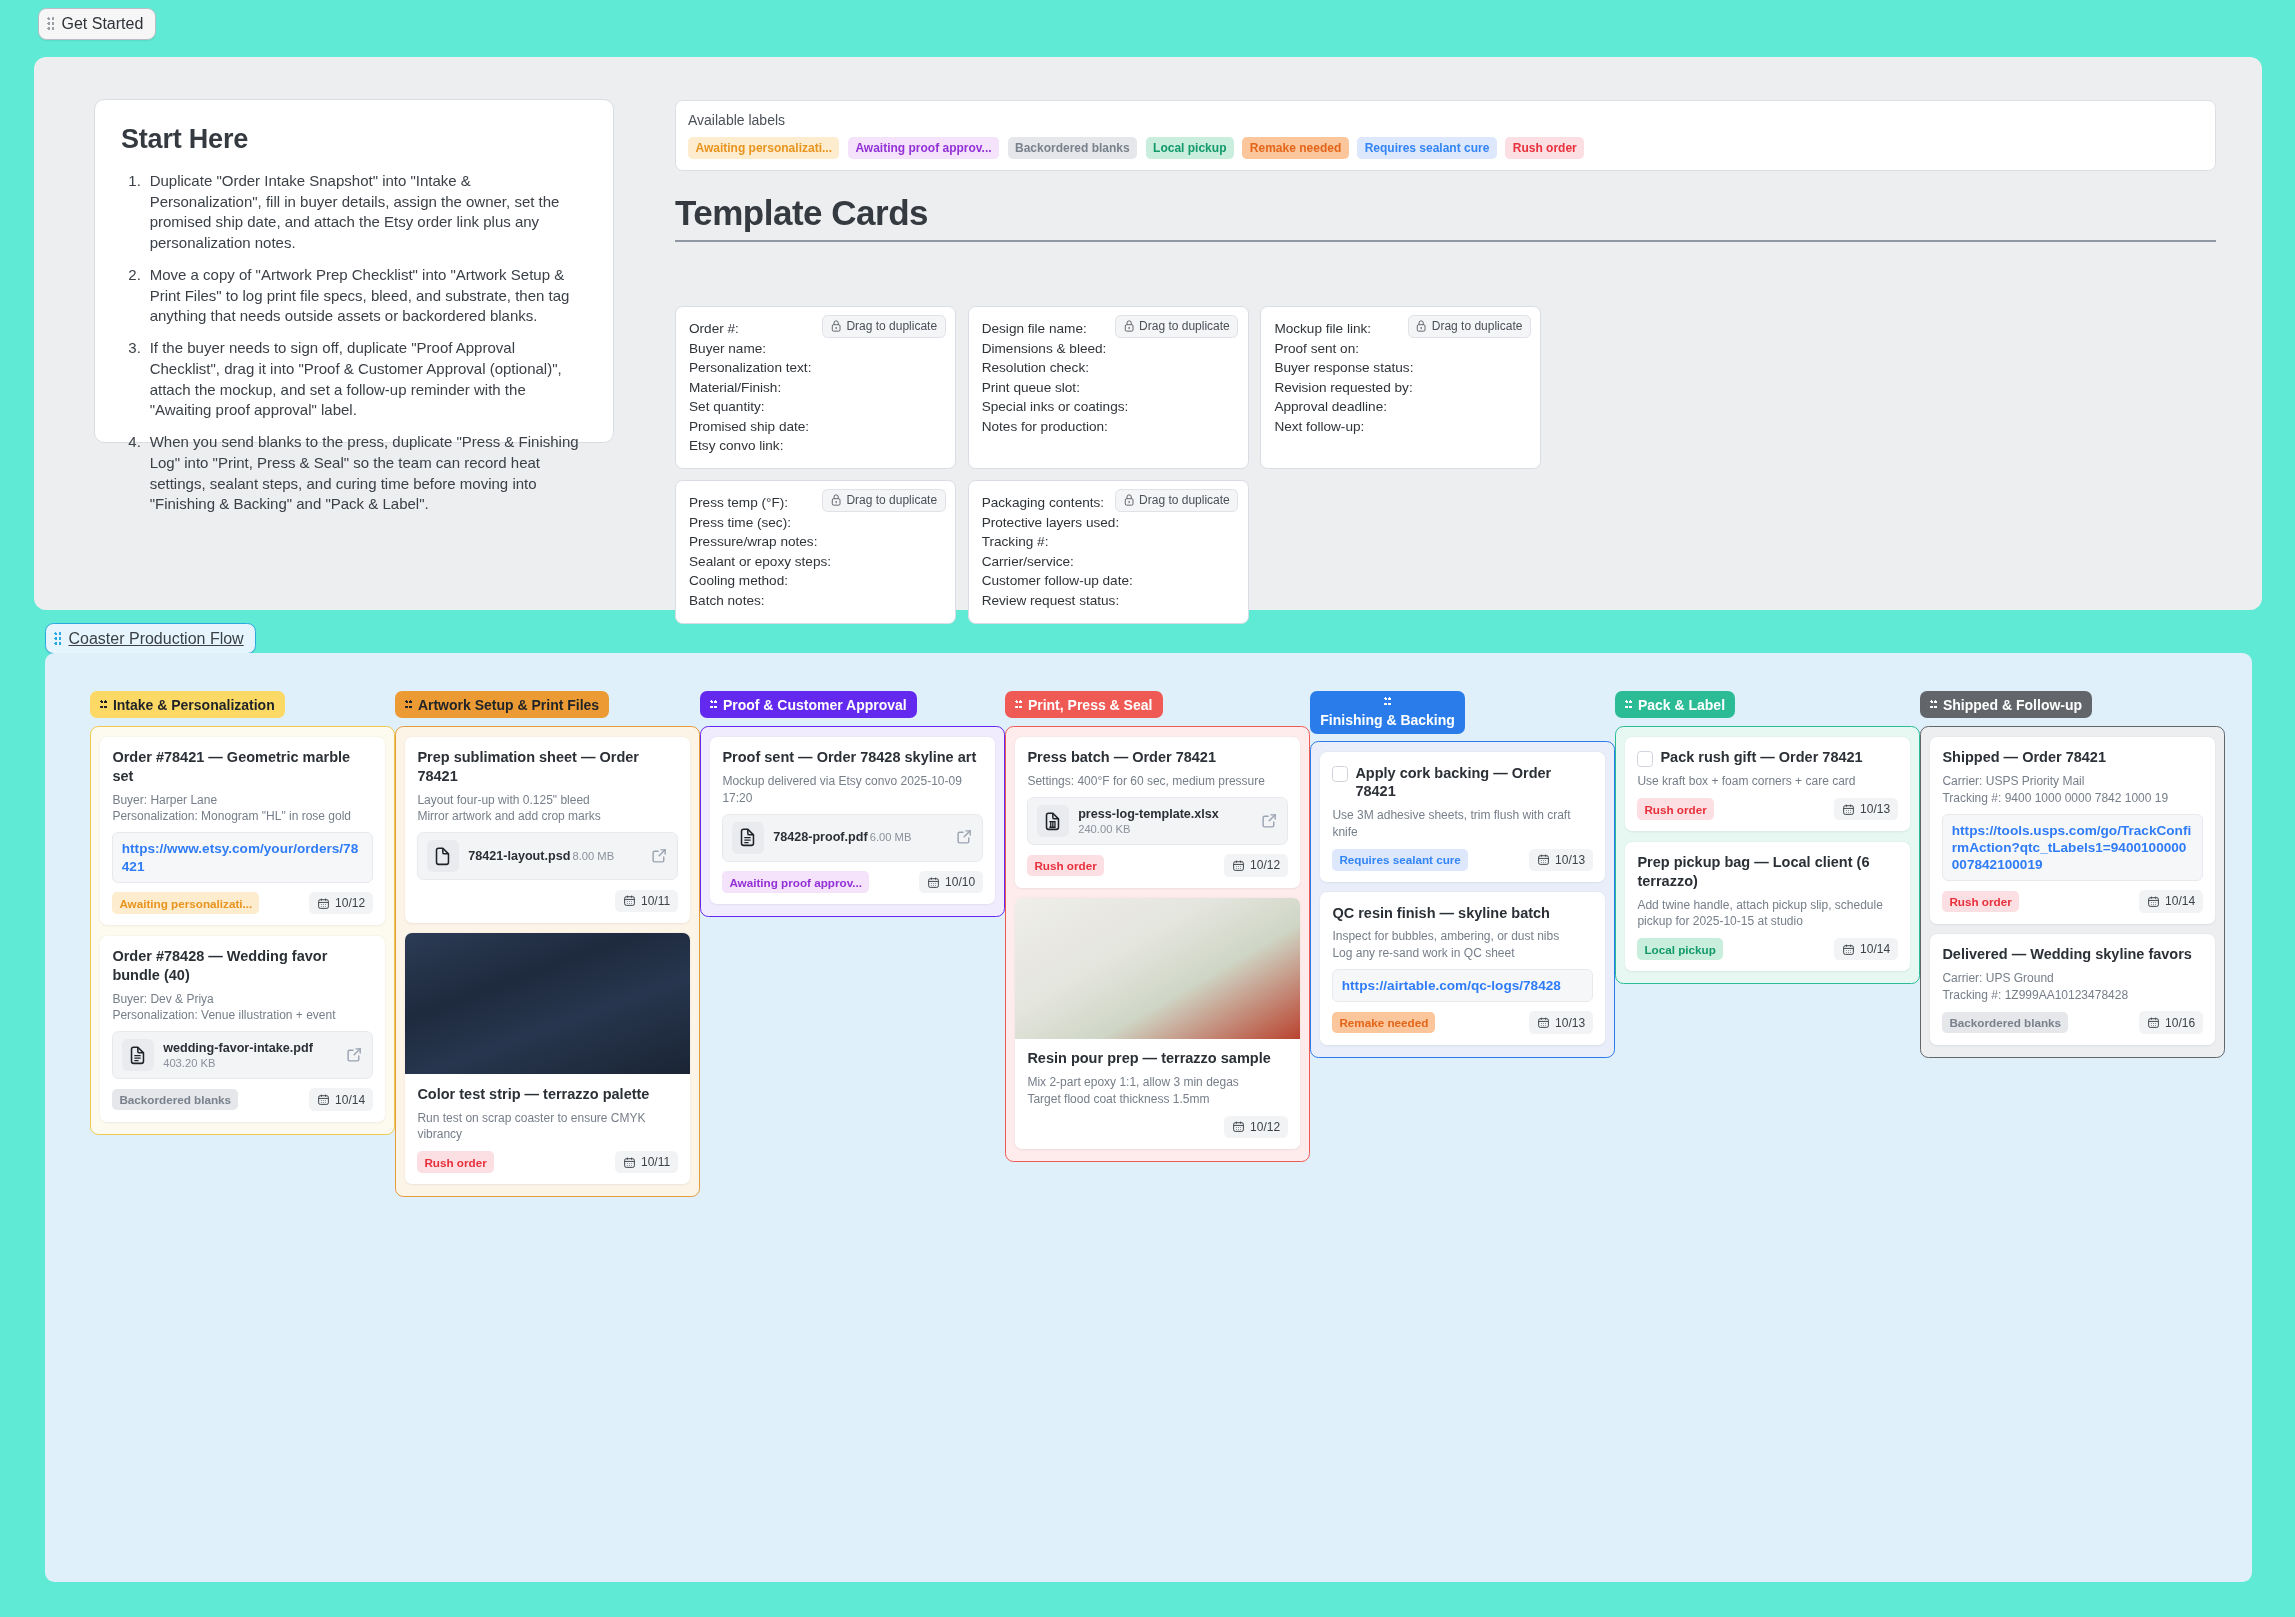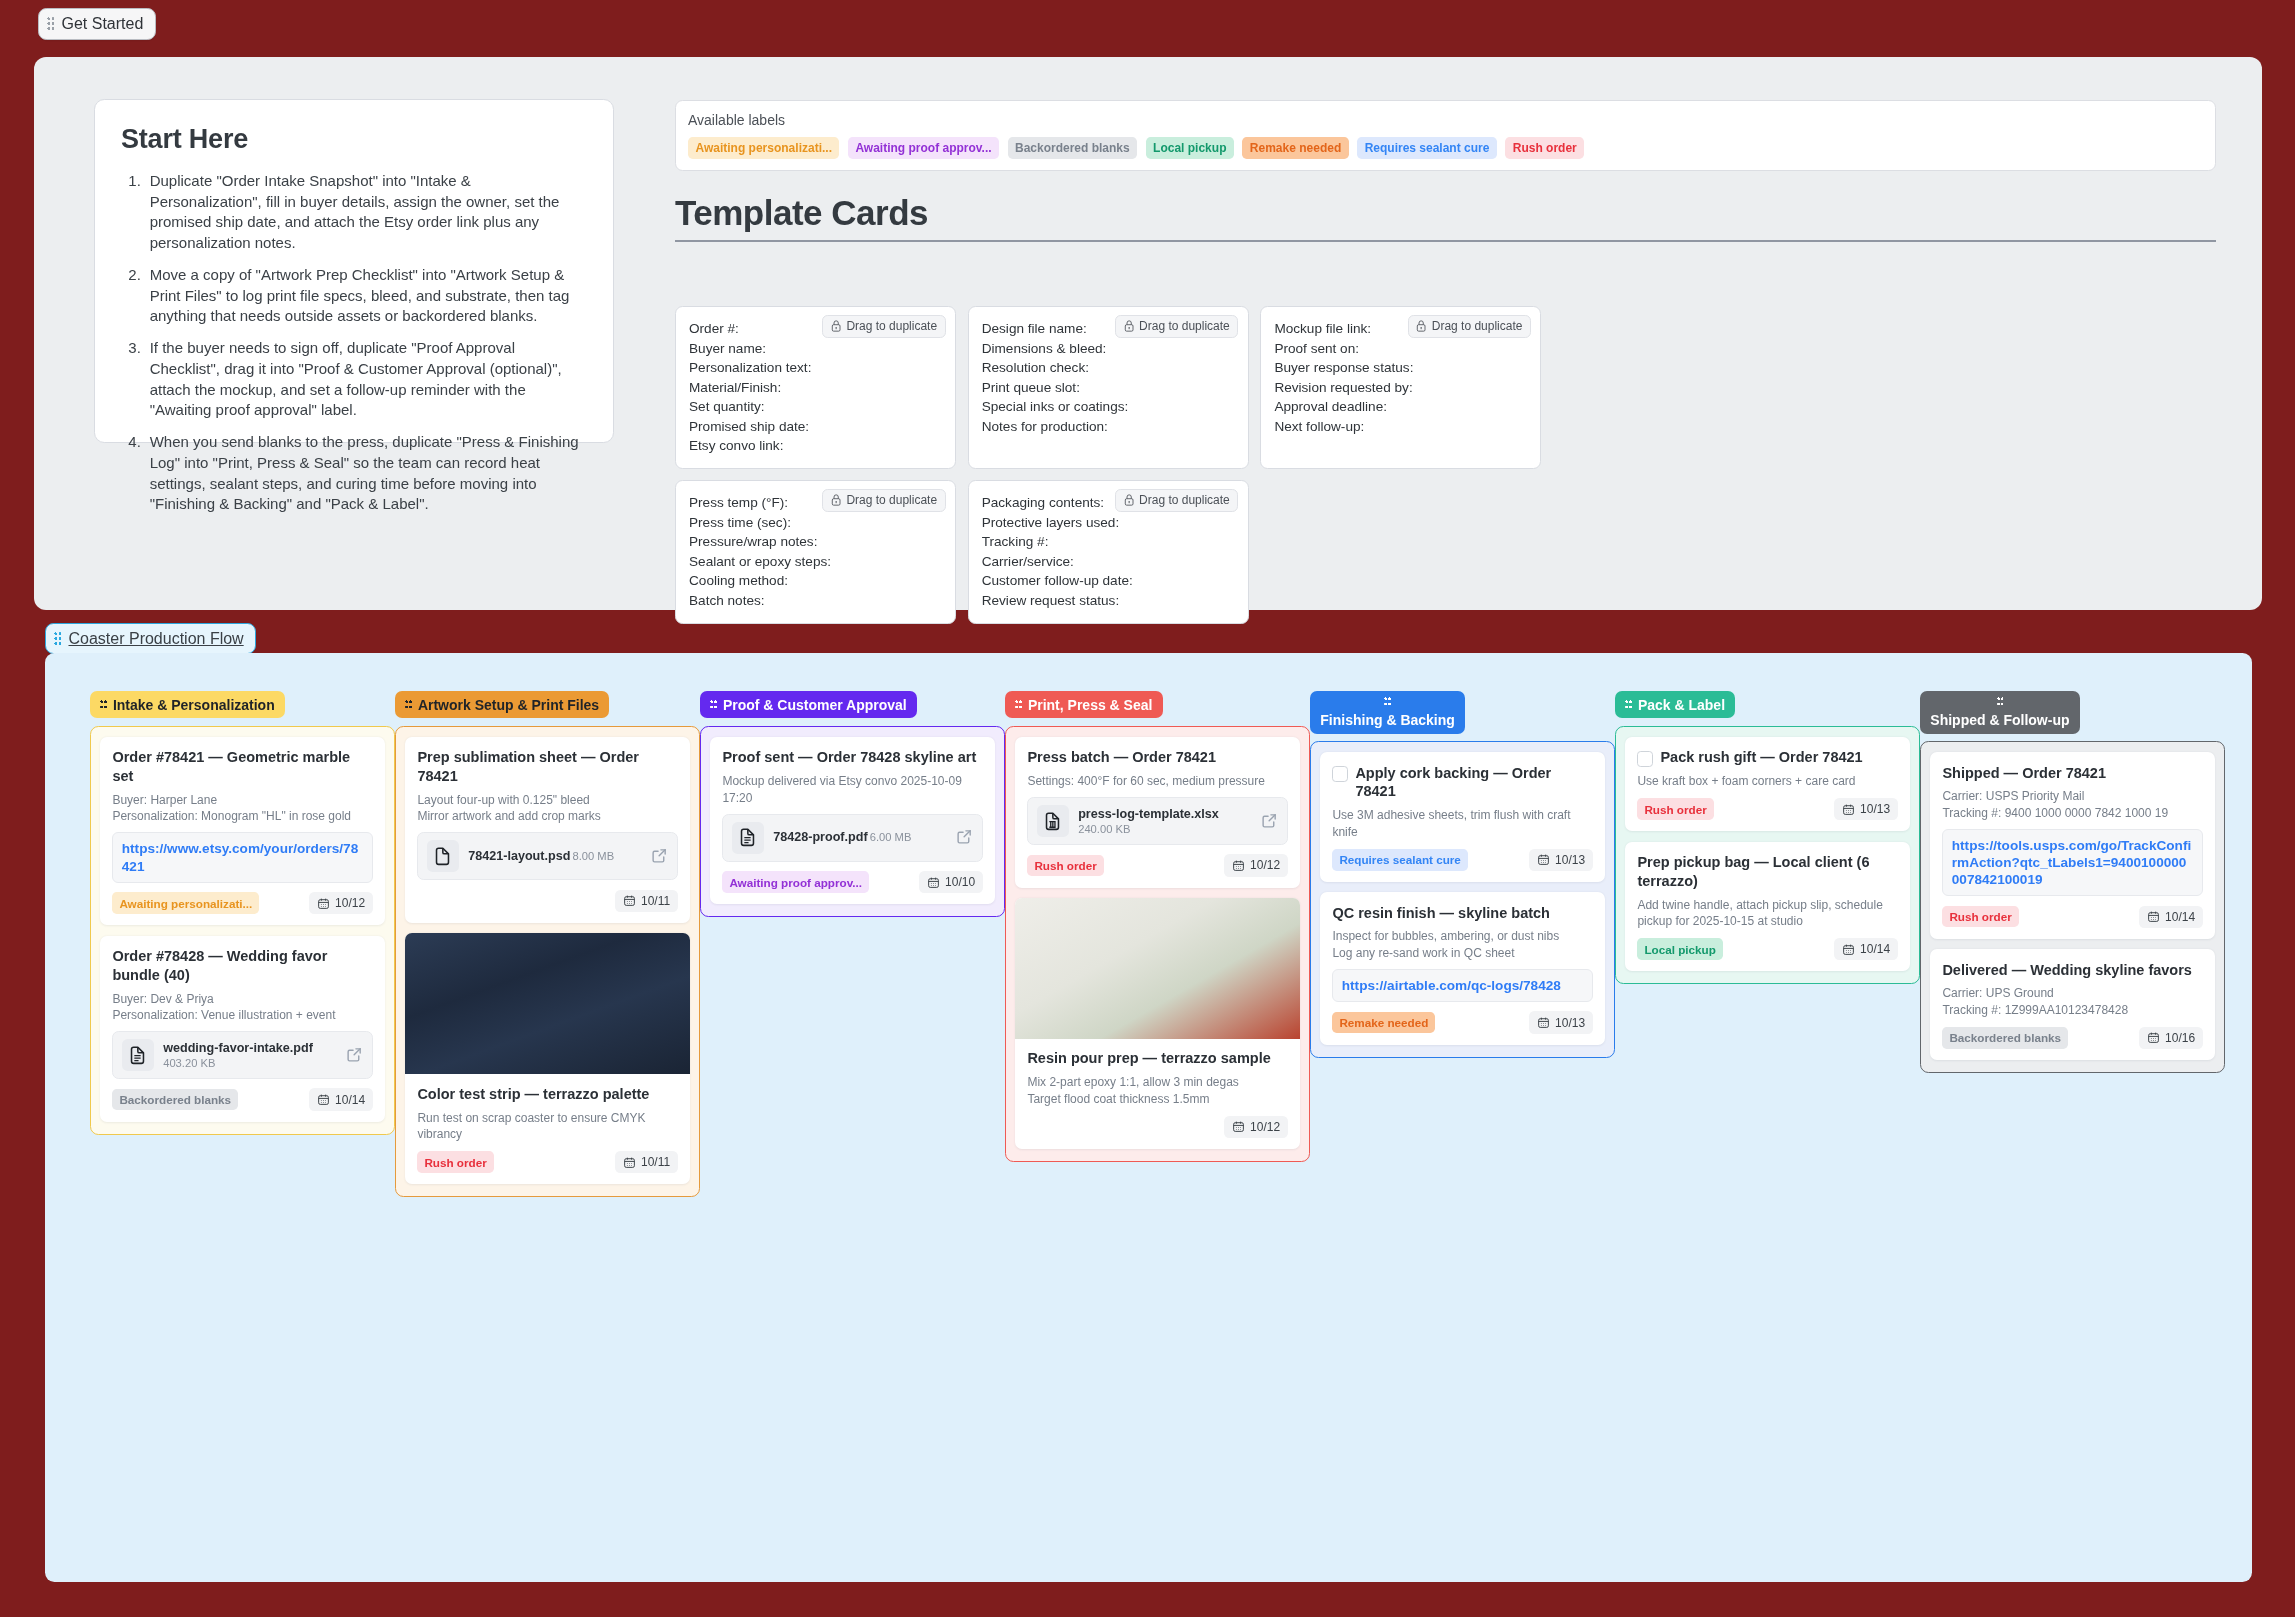--- a/index.html
+++ b/index.html
@@ -2,21 +2,21 @@
 <html style="font-size:7.5px"><head>
 <meta charset="utf-8">
 <style>
   * { box-sizing: border-box; margin: 0; padding: 0; }
   html, body {
     width: 2295px; height: 1617px;
     background: #ffffff;
     font-family: "Liberation Sans", sans-serif;
     overflow: hidden;
   }
-  .page { position: relative; width: 2295px; height: 1617px; background: #7f1d1d; }
+  .page { position: relative; width: 2295px; height: 1617px; background: #5eead4; }
 
   
   .chip-tab {
     position: absolute;
     display: inline-flex; align-items: center; gap: 6.6px;
     background: #f6f6f7; border: 1.4px solid #b9bcc2;
     border-radius: 8.4px; padding: 5.6px 11.2px 5.6px 8.4px;
     font-size: 16px; color: #2f3338; font-weight: 500;
     box-shadow: 0 1.4px 0 rgba(0,0,0,.05);
   }
@@ -716,21 +716,21 @@
                         <circle cx="12" cy="17.6" r=".9"></circle>
                         <circle cx="16" cy="17.6" r=".9"></circle>
                       </g>
                     </svg>
                   </span>
           <span>10/14</span>
         </span>
       </div>
             </div>
           </div></div>
-        <div class="col"><div class="col-head" style="background: rgb(98, 102, 107); color: rgb(255, 255, 255); flex-direction: column;">
+        <div class="col"><div class="col-head" style="background: rgb(98, 102, 107); color: rgb(255, 255, 255);">
             <span class="grip sm"></span>
     <span>Shipped &amp; Follow-up</span>
           </div><div class="col-body" style="background: rgb(236, 238, 240); border: 1.4px solid rgb(98, 102, 107);">
             <div class="card">
               <div class="card-title">Shipped — Order 78421</div>
               <div class="card-desc">Carrier: USPS Priority Mail<br>Tracking #: 9400 1000 0000 7842 1000 19</div>
               <div class="linkbox">https://tools.usps.com/go/TrackConfirmAction?qtc_tLabels1=9400100000007842100019</div>
               <div class="card-foot">
         <span class="tag" style="background:#fcdfe2;color:#e8303c">Rush order</span>
         <span class="due">

